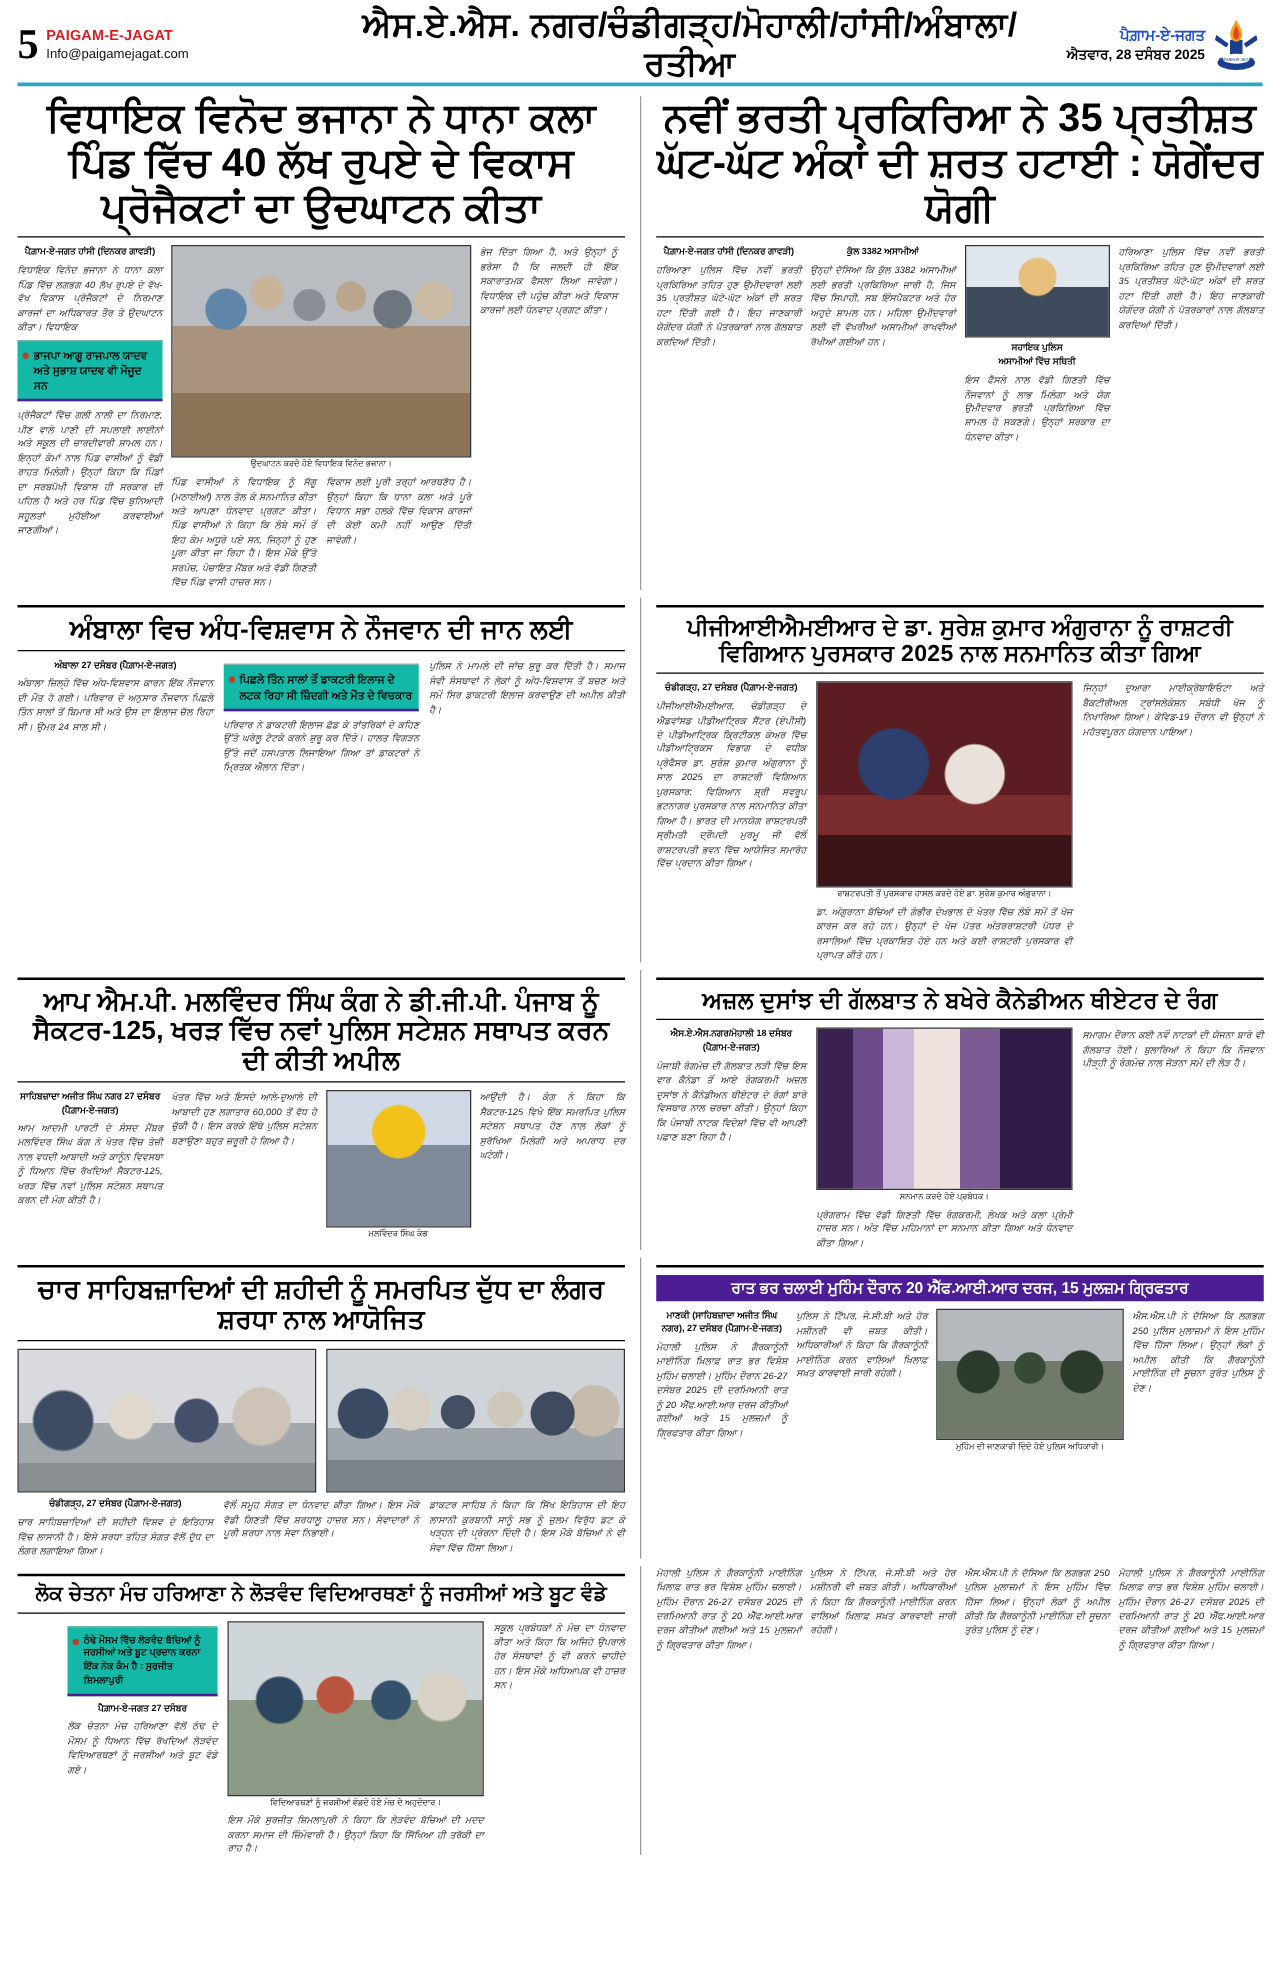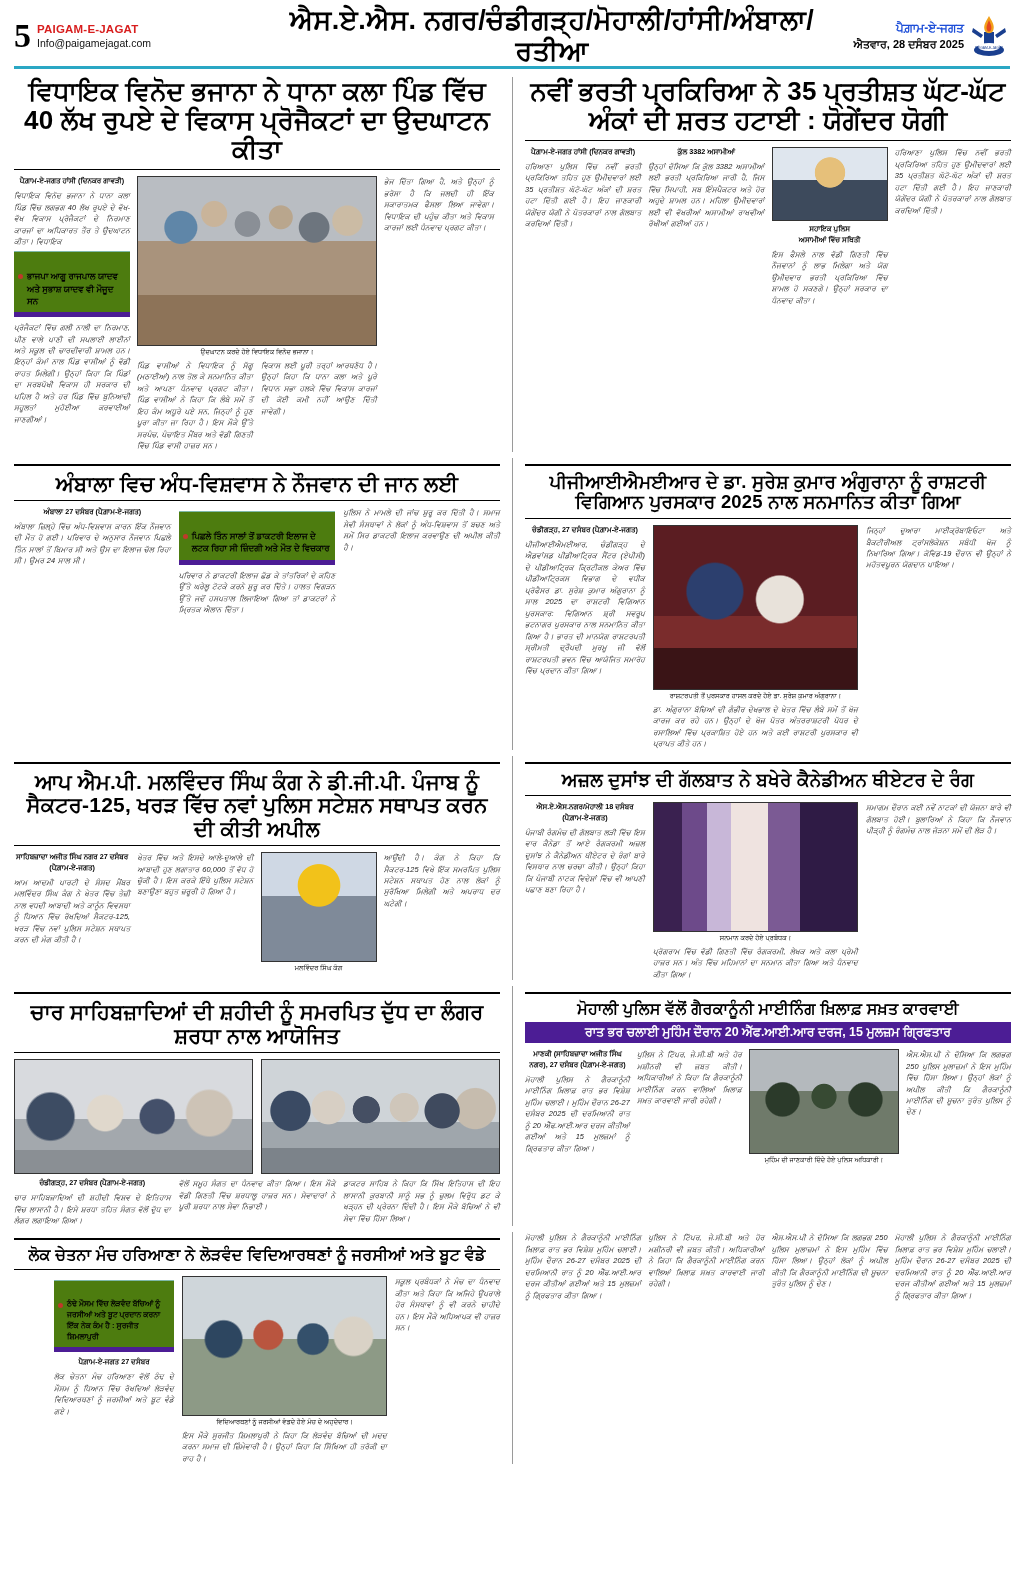--- a/index.html
+++ b/index.html
@@ -39,42 +39,42 @@
     color:#1a1a1a;
     font-family:"Liberation Sans", sans-serif;
     letter-spacing:.1px;
     word-spacing:.5px;
     font-style:italic;
   }
   .byline { text-align:center; font-weight:bold; font-size:7.2px; line-height:1.5; margin-bottom:3px; }
 
   
   .hl { font-weight:bold; text-align:center; line-height:1.12; letter-spacing:.2px; }
-  .hl-xl { font-size:26px; }
+  .hl-xl { font-size:32px; }
   .hl-lg { font-size:21px; }
   .hl-md { font-size:18.5px; }
   .hl-sm { font-size:16px; }
 
   .hr-thin { border-top:1.6px solid #000; margin:5px 0 6px; }
   .hr-thick { border-top:2.6px solid #000; margin:6px 0 6px; }
 
   
   .halves { display:flex; gap:12px; }
   .half { width:486px; flex:0 0 486px; }
   .vdivide { width:1px; background:#9a9a9a; flex:0 0 1px; }
 
   .cols2 { display:flex; gap:8px; }
   .cols3 { display:flex; gap:8px; }
   .cols4 { display:flex; gap:7px; }
   .c { flex:1 1 0; min-width:0; }
 
   
   .callout {
-    background:#4d7c0f; border-top:1px solid #7fb8aa; border-bottom:5px solid #4c1d95;
-    padding:18px 5px 5px 4px; margin:4px 0 5px 0;
+    background:#14b8a6; border-top:1px solid #7fb8aa; border-bottom:2px solid #4c1d95;
+    padding:5px 5px 5px 4px; margin:4px 0 5px 0;
     display:flex; gap:4px; align-items:flex-start;
   }
   .callout .dot { width:5px; height:5px; border-radius:50%; background:#c0392b; flex:0 0 5px; margin-top:4px; }
   .callout .ctext { font-weight:bold; font-size:8.6px; line-height:1.42; }
 
   
   .photo { border:1px solid #333; display:block; position:relative; overflow:hidden; }
   .cap { font-size:6.6px; text-align:center; margin-top:2px; line-height:1.3; }
 
   .ph-crowd { background:
@@ -367,21 +367,20 @@
         <div class="c">
           <div class="col-text">ਡਾਕਟਰ ਸਾਹਿਬ ਨੇ ਕਿਹਾ ਕਿ ਸਿੱਖ ਇਤਿਹਾਸ ਦੀ ਇਹ ਲਾਸਾਨੀ ਕੁਰਬਾਨੀ ਸਾਨੂੰ ਸਭ ਨੂੰ ਜ਼ੁਲਮ ਵਿਰੁੱਧ ਡਟ ਕੇ ਖੜ੍ਹਨ ਦੀ ਪ੍ਰੇਰਨਾ ਦਿੰਦੀ ਹੈ। ਇਸ ਮੌਕੇ ਬੱਚਿਆਂ ਨੇ ਵੀ ਸੇਵਾ ਵਿੱਚ ਹਿੱਸਾ ਲਿਆ।</div>
         </div>
       </div>
     </div>
 
     <div class="vdivide"></div>
 
     <div class="half">
       <div class="hr-thick"></div>
-      <div class="hl hl-sm">ਮੋਹਾਲੀ ਪੁਲਿਸ ਵੱਲੋਂ ਗੈਰਕਾਨੂੰਨੀ ਮਾਈਨਿੰਗ ਖ਼ਿਲਾਫ਼ ਸਖ਼ਤ ਕਾਰਵਾਈ</div>
       <div class="subbar">ਰਾਤ ਭਰ ਚਲਾਈ ਮੁਹਿੰਮ ਦੌਰਾਨ 20 ਐੱਫ.ਆਈ.ਆਰ ਦਰਜ, 15 ਮੁਲਜ਼ਮ ਗ੍ਰਿਫਤਾਰ</div>
 
       <div class="cols4">
         <div class="c">
           <div class="byline">ਮਾਣਕੀ (ਸਾਹਿਬਜ਼ਾਦਾ ਅਜੀਤ ਸਿੰਘ ਨਗਰ), 27 ਦਸੰਬਰ (ਪੈਗ਼ਾਮ-ਏ-ਜਗਤ)</div>
           <div class="col-text">ਮੋਹਾਲੀ ਪੁਲਿਸ ਨੇ ਗੈਰਕਾਨੂੰਨੀ ਮਾਈਨਿੰਗ ਖ਼ਿਲਾਫ਼ ਰਾਤ ਭਰ ਵਿਸ਼ੇਸ਼ ਮੁਹਿੰਮ ਚਲਾਈ। ਮੁਹਿੰਮ ਦੌਰਾਨ 26-27 ਦਸੰਬਰ 2025 ਦੀ ਦਰਮਿਆਨੀ ਰਾਤ ਨੂੰ 20 ਐੱਫ.ਆਈ.ਆਰ ਦਰਜ ਕੀਤੀਆਂ ਗਈਆਂ ਅਤੇ 15 ਮੁਲਜ਼ਮਾਂ ਨੂੰ ਗ੍ਰਿਫਤਾਰ ਕੀਤਾ ਗਿਆ।</div>
         </div>
         <div class="c">
           <div class="col-text">ਪੁਲਿਸ ਨੇ ਟਿੱਪਰ, ਜੇ.ਸੀ.ਬੀ ਅਤੇ ਹੋਰ ਮਸ਼ੀਨਰੀ ਵੀ ਜ਼ਬਤ ਕੀਤੀ। ਅਧਿਕਾਰੀਆਂ ਨੇ ਕਿਹਾ ਕਿ ਗੈਰਕਾਨੂੰਨੀ ਮਾਈਨਿੰਗ ਕਰਨ ਵਾਲਿਆਂ ਖ਼ਿਲਾਫ਼ ਸਖ਼ਤ ਕਾਰਵਾਈ ਜਾਰੀ ਰਹੇਗੀ।</div>
         </div>

